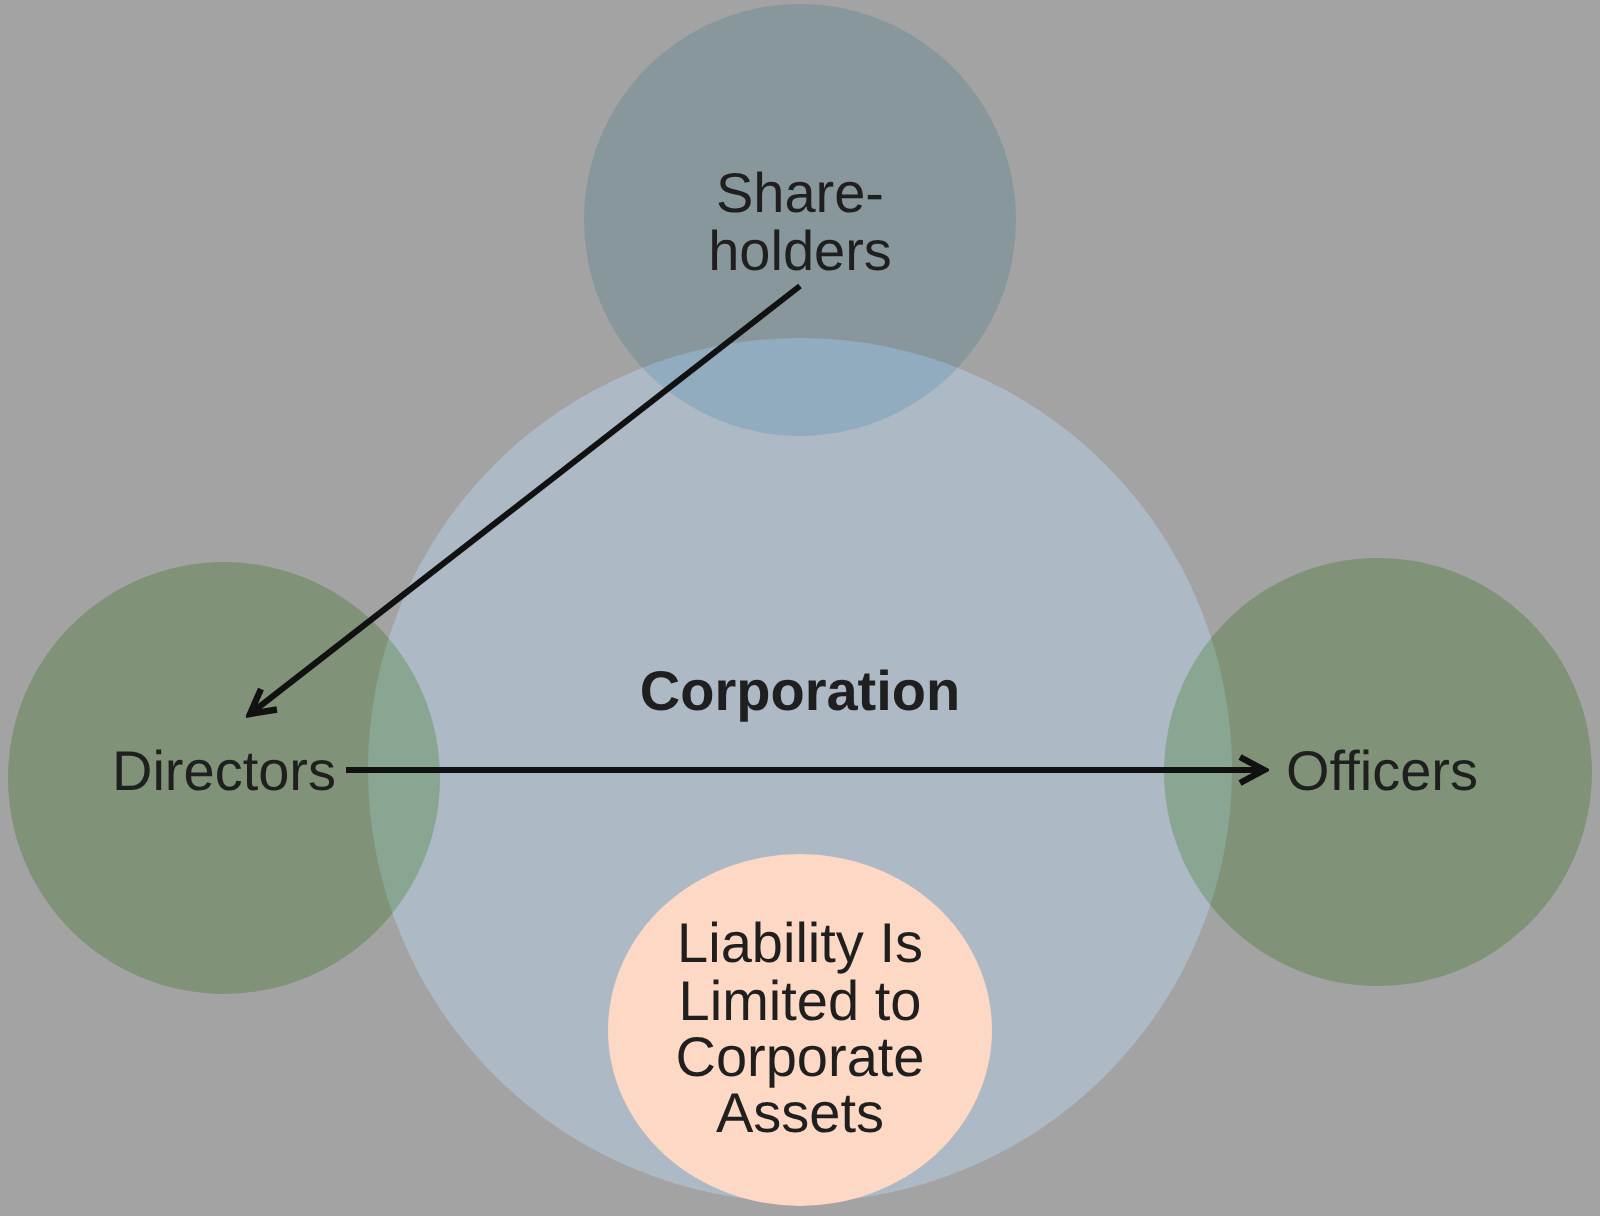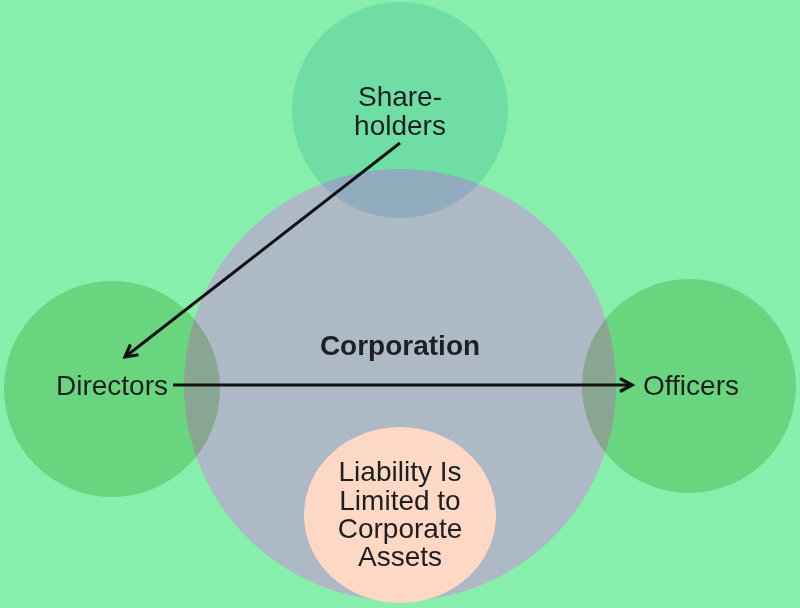--- a/index.html
+++ b/index.html
@@ -1,21 +1,21 @@
 <!DOCTYPE html>
 <html><head>
 <meta charset="utf-8">
 <style>
   html, body { margin: 0; padding: 0; background: #ffffff; }
   .stage {
     width: 800px;
     height: 608px;
     position: relative;
     overflow: hidden;
-    background: #86efac;
+    background: #a3a3a3;
   }
   svg { display: block; }
   text {
     font-family: "Liberation Sans", sans-serif;
     font-size: 28px;
     fill: #1f1f1f;
   }
   .label-bold { font-weight: 700; }
   .blend { mix-blend-mode: multiply; }
 </style>

